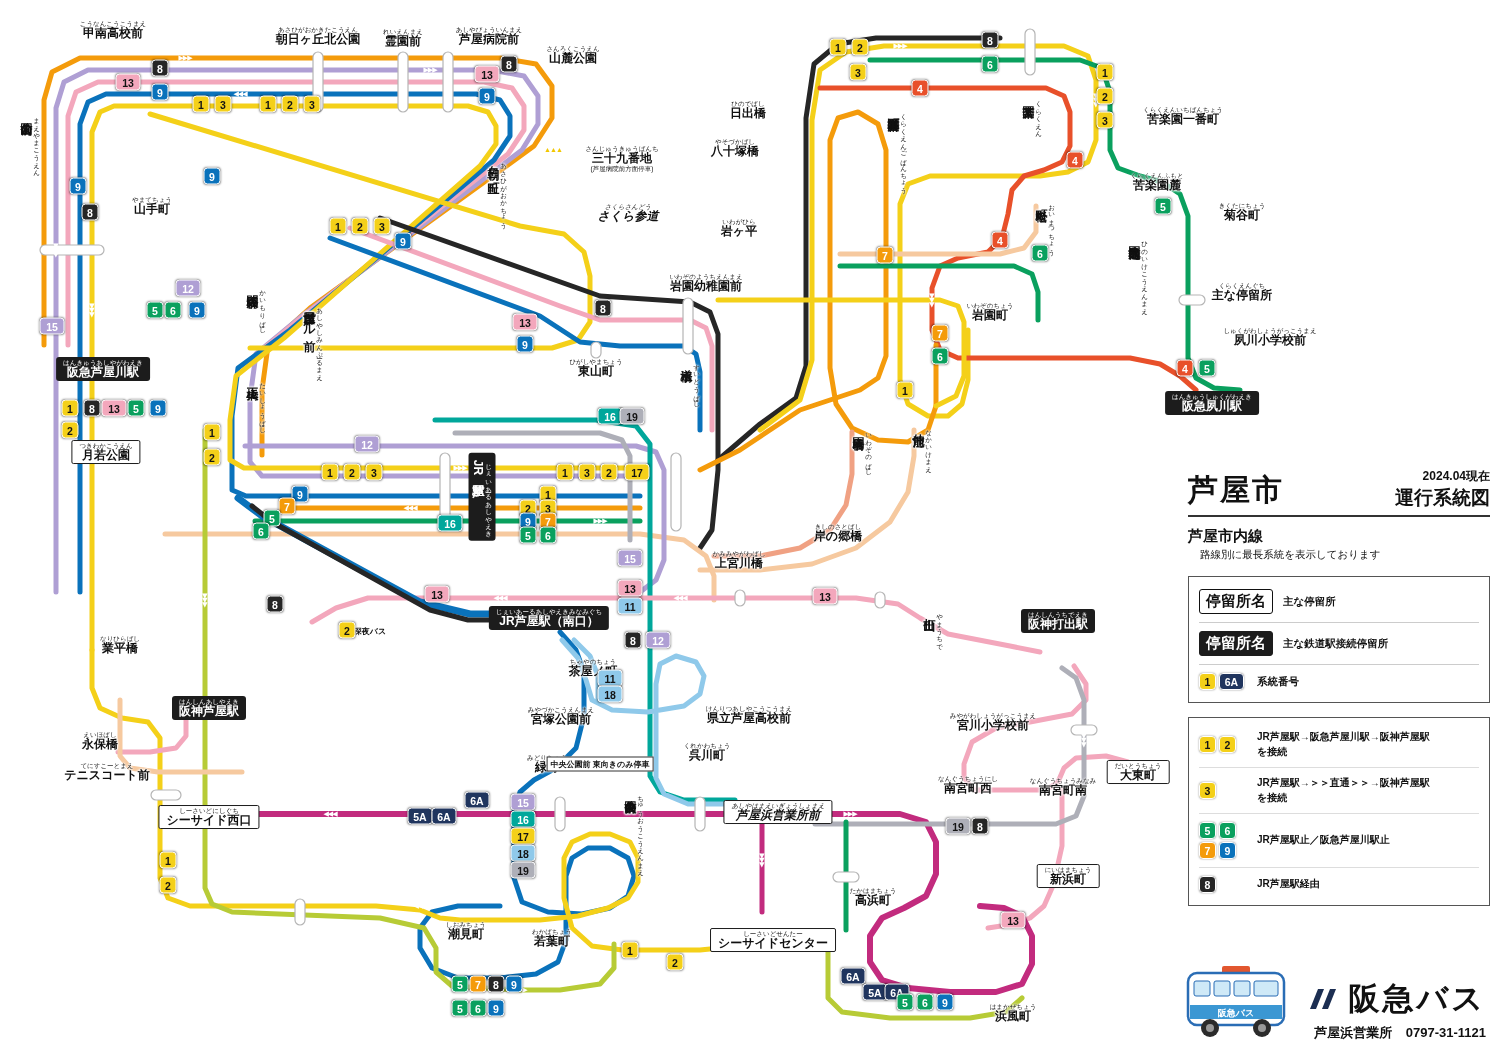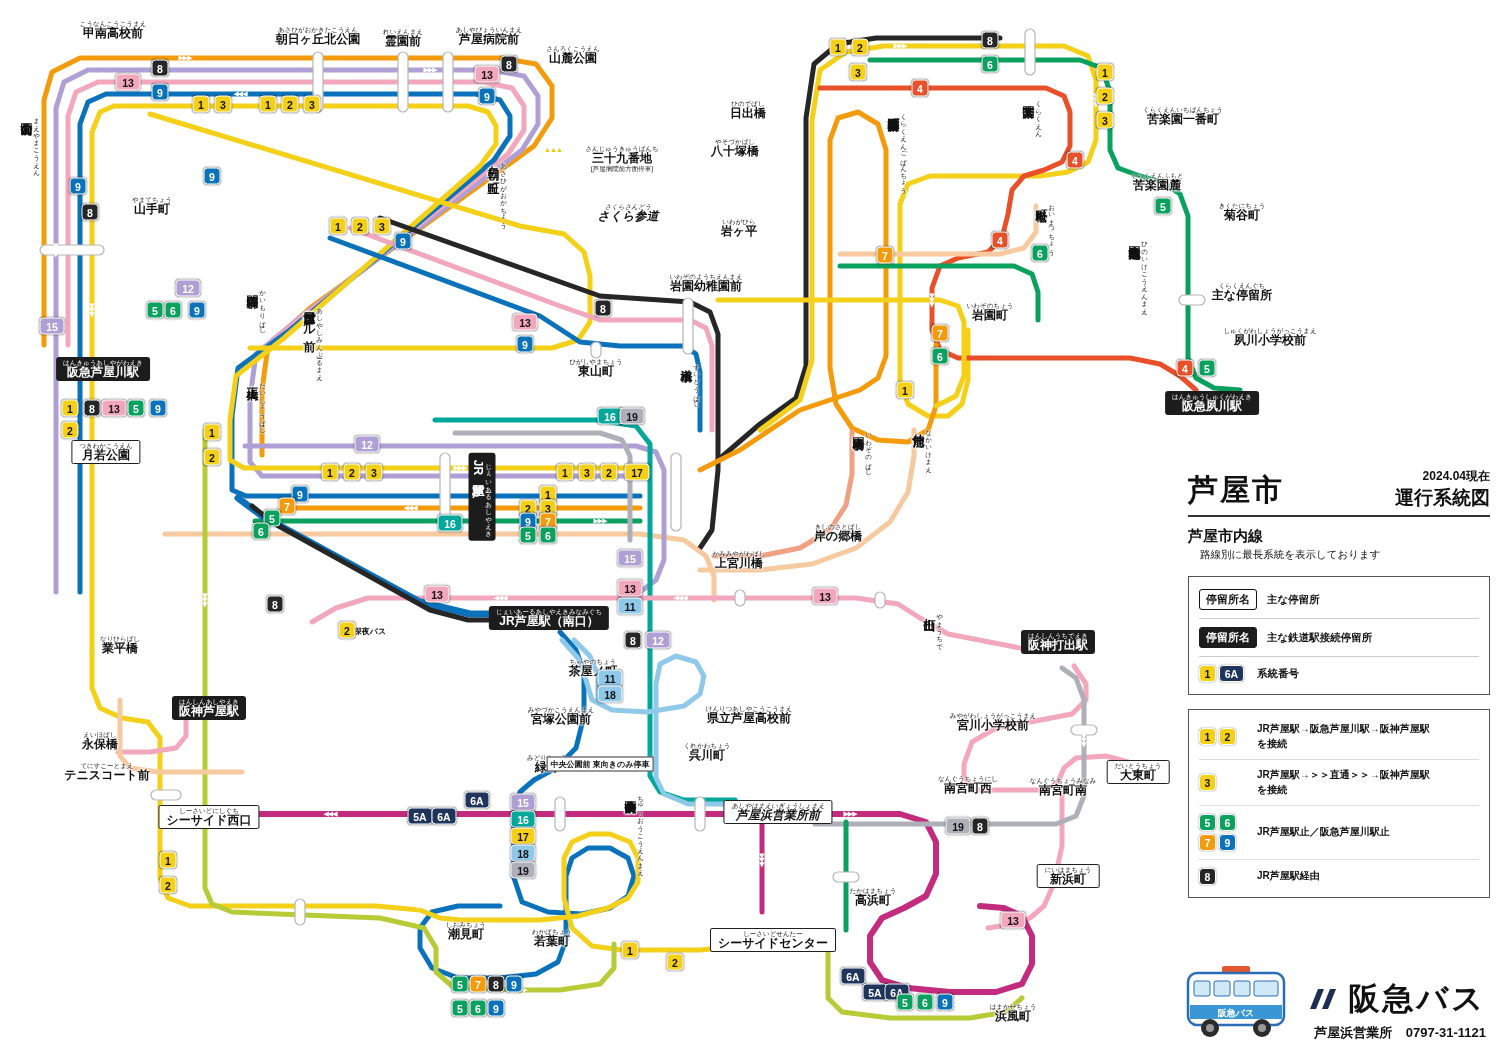--- a/index.html
+++ b/index.html
@@ -31,21 +31,21 @@
   .panel-head{display:flex;justify-content:space-between;align-items:flex-end;border-bottom:2px solid #333;padding-bottom:4px;}
   .panel-head h1{margin:0;font-size:30px;font-weight:800;letter-spacing:2px;}
   .head-right{text-align:right;}
   .as-of{font-size:12px;font-weight:bold;}
   .doc-type{font-size:19px;font-weight:800;}
   .line-name{font-size:15px;font-weight:bold;margin-top:10px;}
   .line-note{font-size:10.5px;margin-top:2px;margin-left:12px;}
   .legend-box{border:1.5px solid #555;margin-top:14px;padding:4px 10px;background:#fff;}
   .ls-row{display:flex;align-items:center;gap:10px;padding:8px 0;border-bottom:1px solid #ccc;}
   .ls-row:last-child{border-bottom:none;}
-  .sample{border:1.5px solid #111;border-radius:3px;font-size:11px;padding:2px 6px;font-weight:bold;background:#fff;white-space:nowrap;}
+  .sample{border:1.5px solid #111;border-radius:3px;font-size:15px;padding:2px 6px;font-weight:bold;background:#fff;white-space:nowrap;}
   .sample.dark{background:#1c1c1c;color:#fff;border-color:#1c1c1c;}
   .l-text{font-size:10.5px;font-weight:bold;}
   .lr-head{font-size:11px;font-weight:bold;white-space:pre-line;border-bottom:1px solid #888;padding:6px 0;line-height:1.5;}
   .lr-row{display:flex;gap:10px;align-items:center;padding:8px 0;border-bottom:1px solid #ddd;}
   .lr-row:last-child{border-bottom:none;}
   .lr-badges{display:flex;flex-wrap:wrap;width:48px;gap:3px;flex:none;}
   .lr-text{font-size:10px;font-weight:bold;white-space:pre-line;flex:1;line-height:1.45;}
   #brand{position:absolute;right:10px;bottom:14px;display:flex;align-items:flex-end;gap:16px;z-index:8;background:#fff;padding:4px;}
   .brand-block{text-align:right;}
   .brand-row{display:flex;align-items:center;gap:8px;justify-content:flex-end;}
@@ -356,21 +356,21 @@
         <span class="name">南宮町南</span>
       </div>
       <div class="station box" style="left: 1138px; top: 772px;">
         <span class="furi">だいとうちょう</span>
         <span class="name">大東町</span>
       </div>
       <div class="station plain" style="left: 993px; top: 722px;">
         <span class="furi">みやがわしょうがっこうまえ</span>
         <span class="name">宮川小学校前</span>
       </div>
-      <div class="station dark" style="left: 1058px; top: 642px;">
+      <div class="station dark" style="left: 1058px; top: 621px;">
         <span class="furi">はんしんうちでえき</span>
         <span class="name">阪神打出駅</span>
       </div>
       <div class="station plain vert" style="left: 933px; top: 628px;">
         <span class="name">山打出</span>
         <span class="furi">やまうちで</span>
       </div>
       <span class="badge" style="background: rgb(38, 38, 38); color: rgb(255, 255, 255); left: 160px; top: 68px;">8</span>
       <span class="badge wide" style="background: rgb(243, 167, 188); color: rgb(20, 20, 20); left: 128px; top: 82px;">13</span>
       <span class="badge" style="background: rgb(10, 114, 187); color: rgb(255, 255, 255); left: 160px; top: 92px;">9</span>

